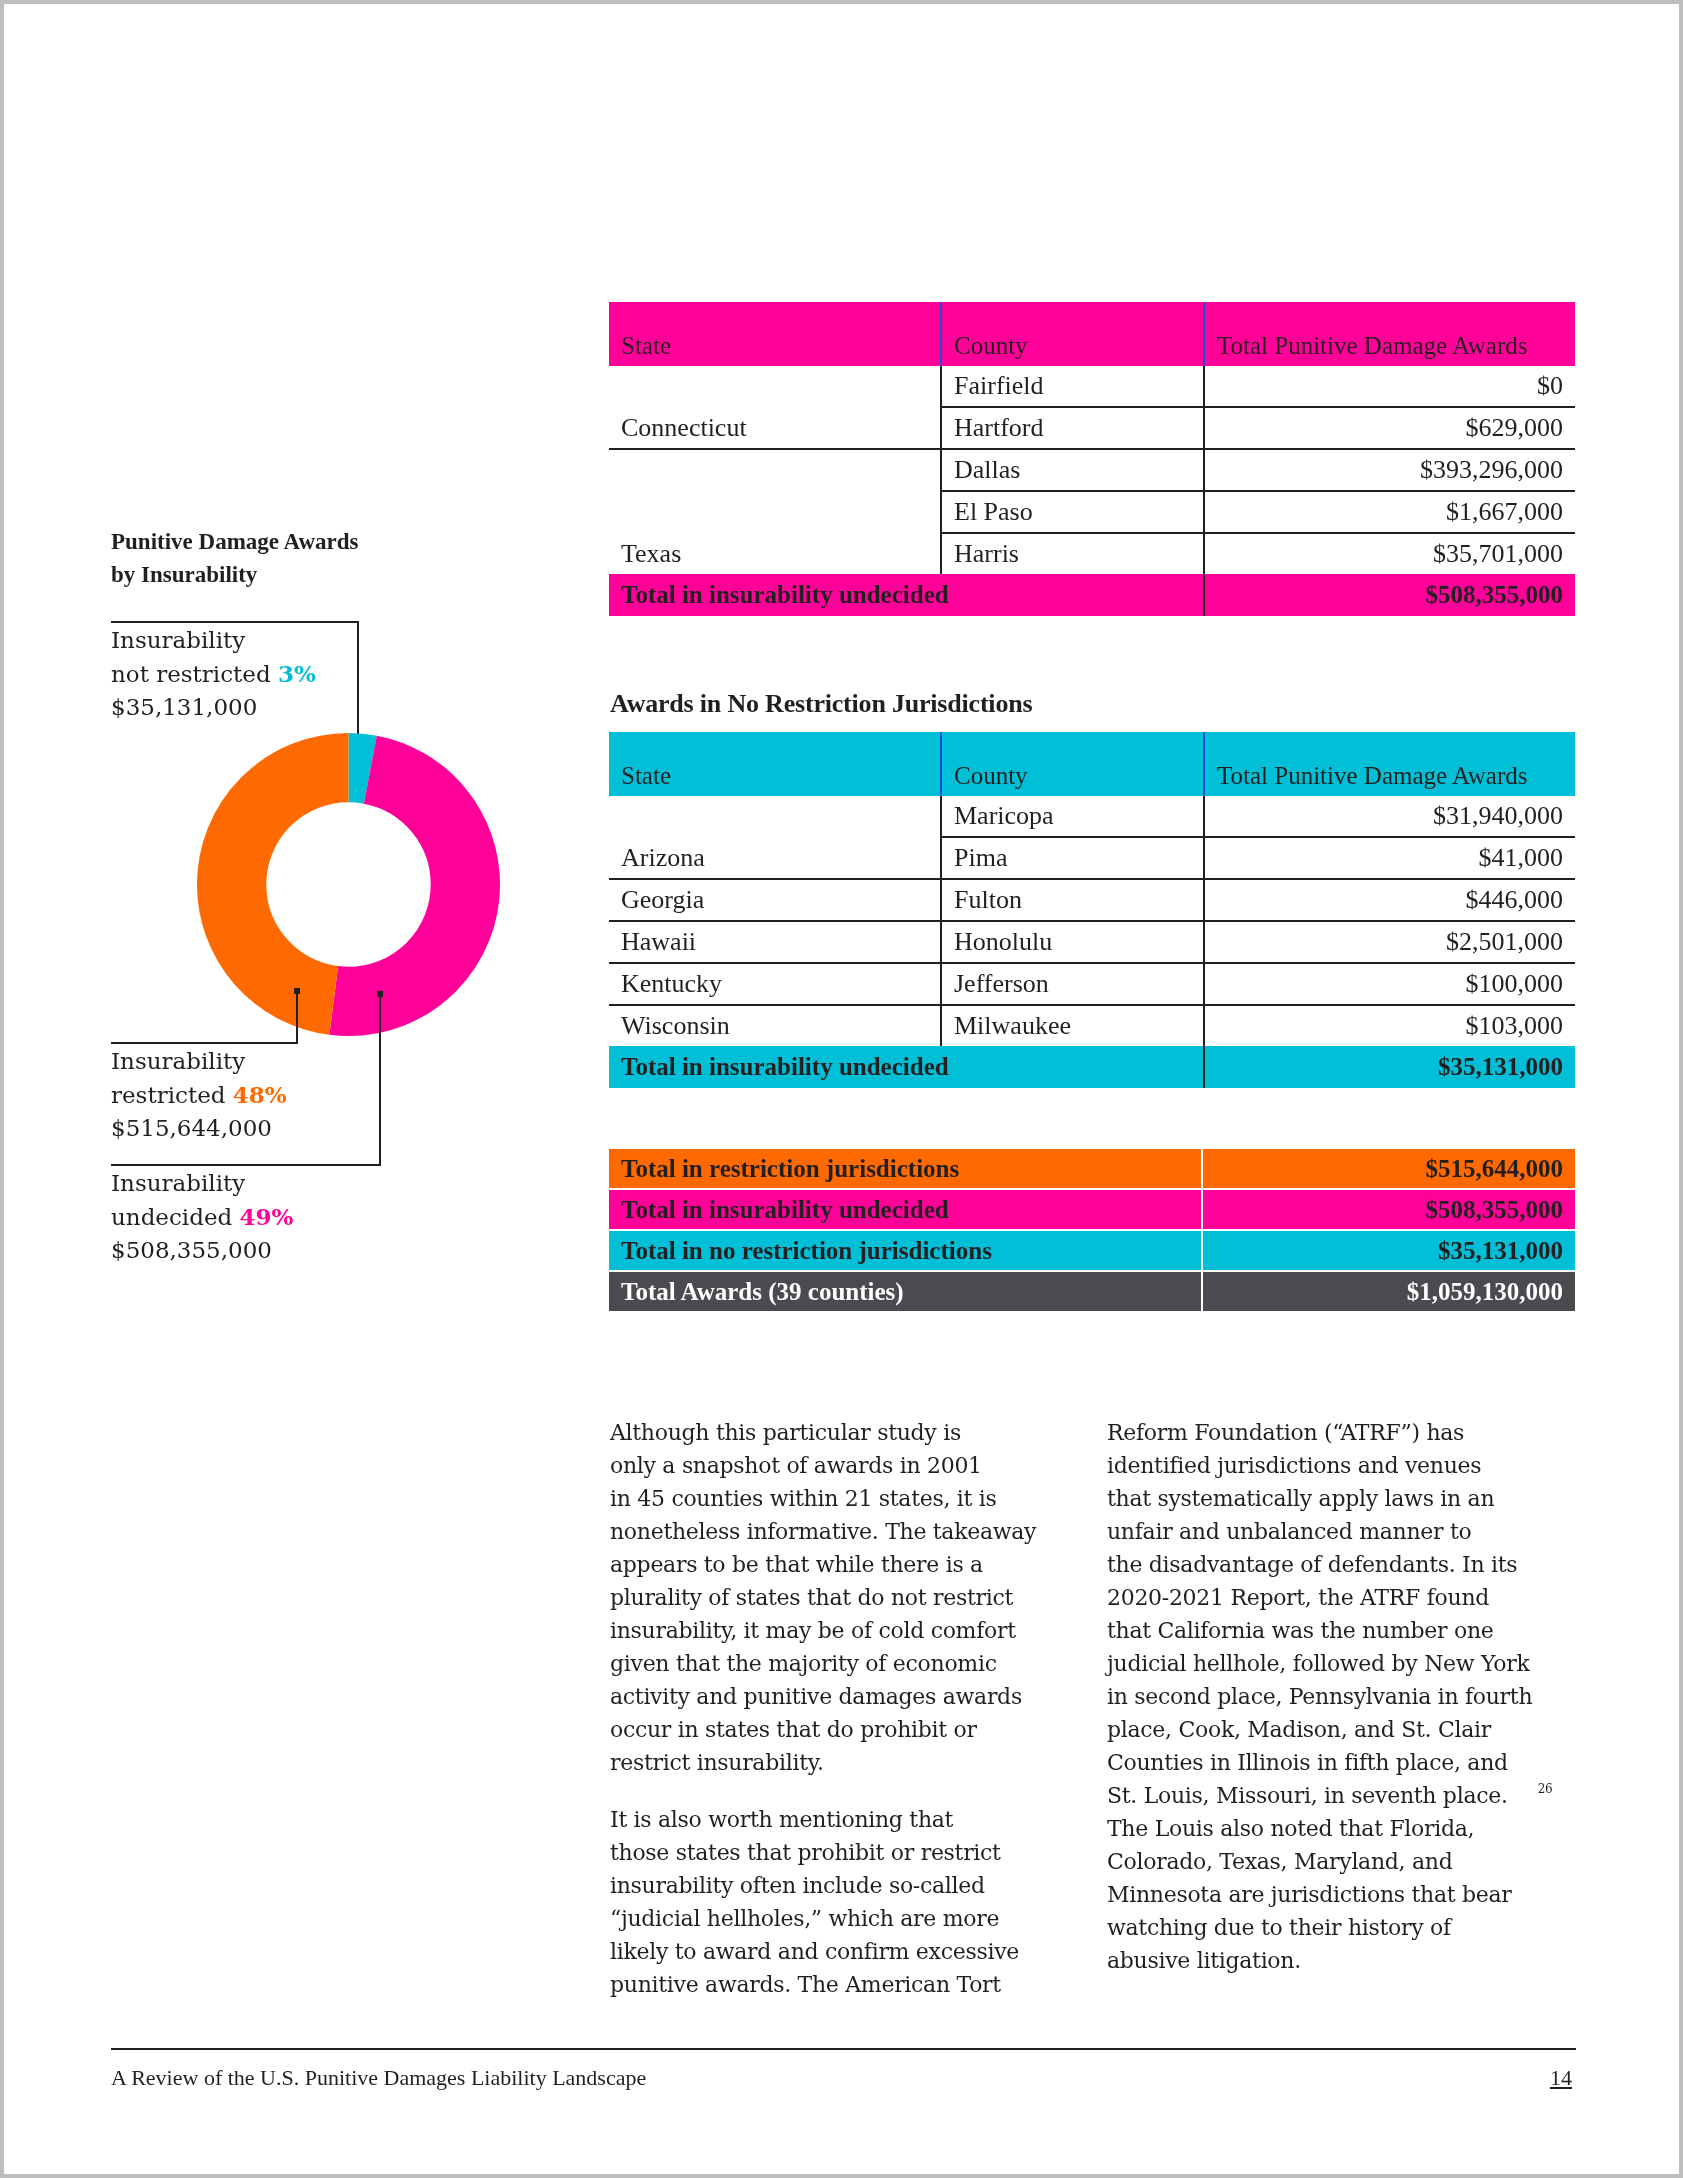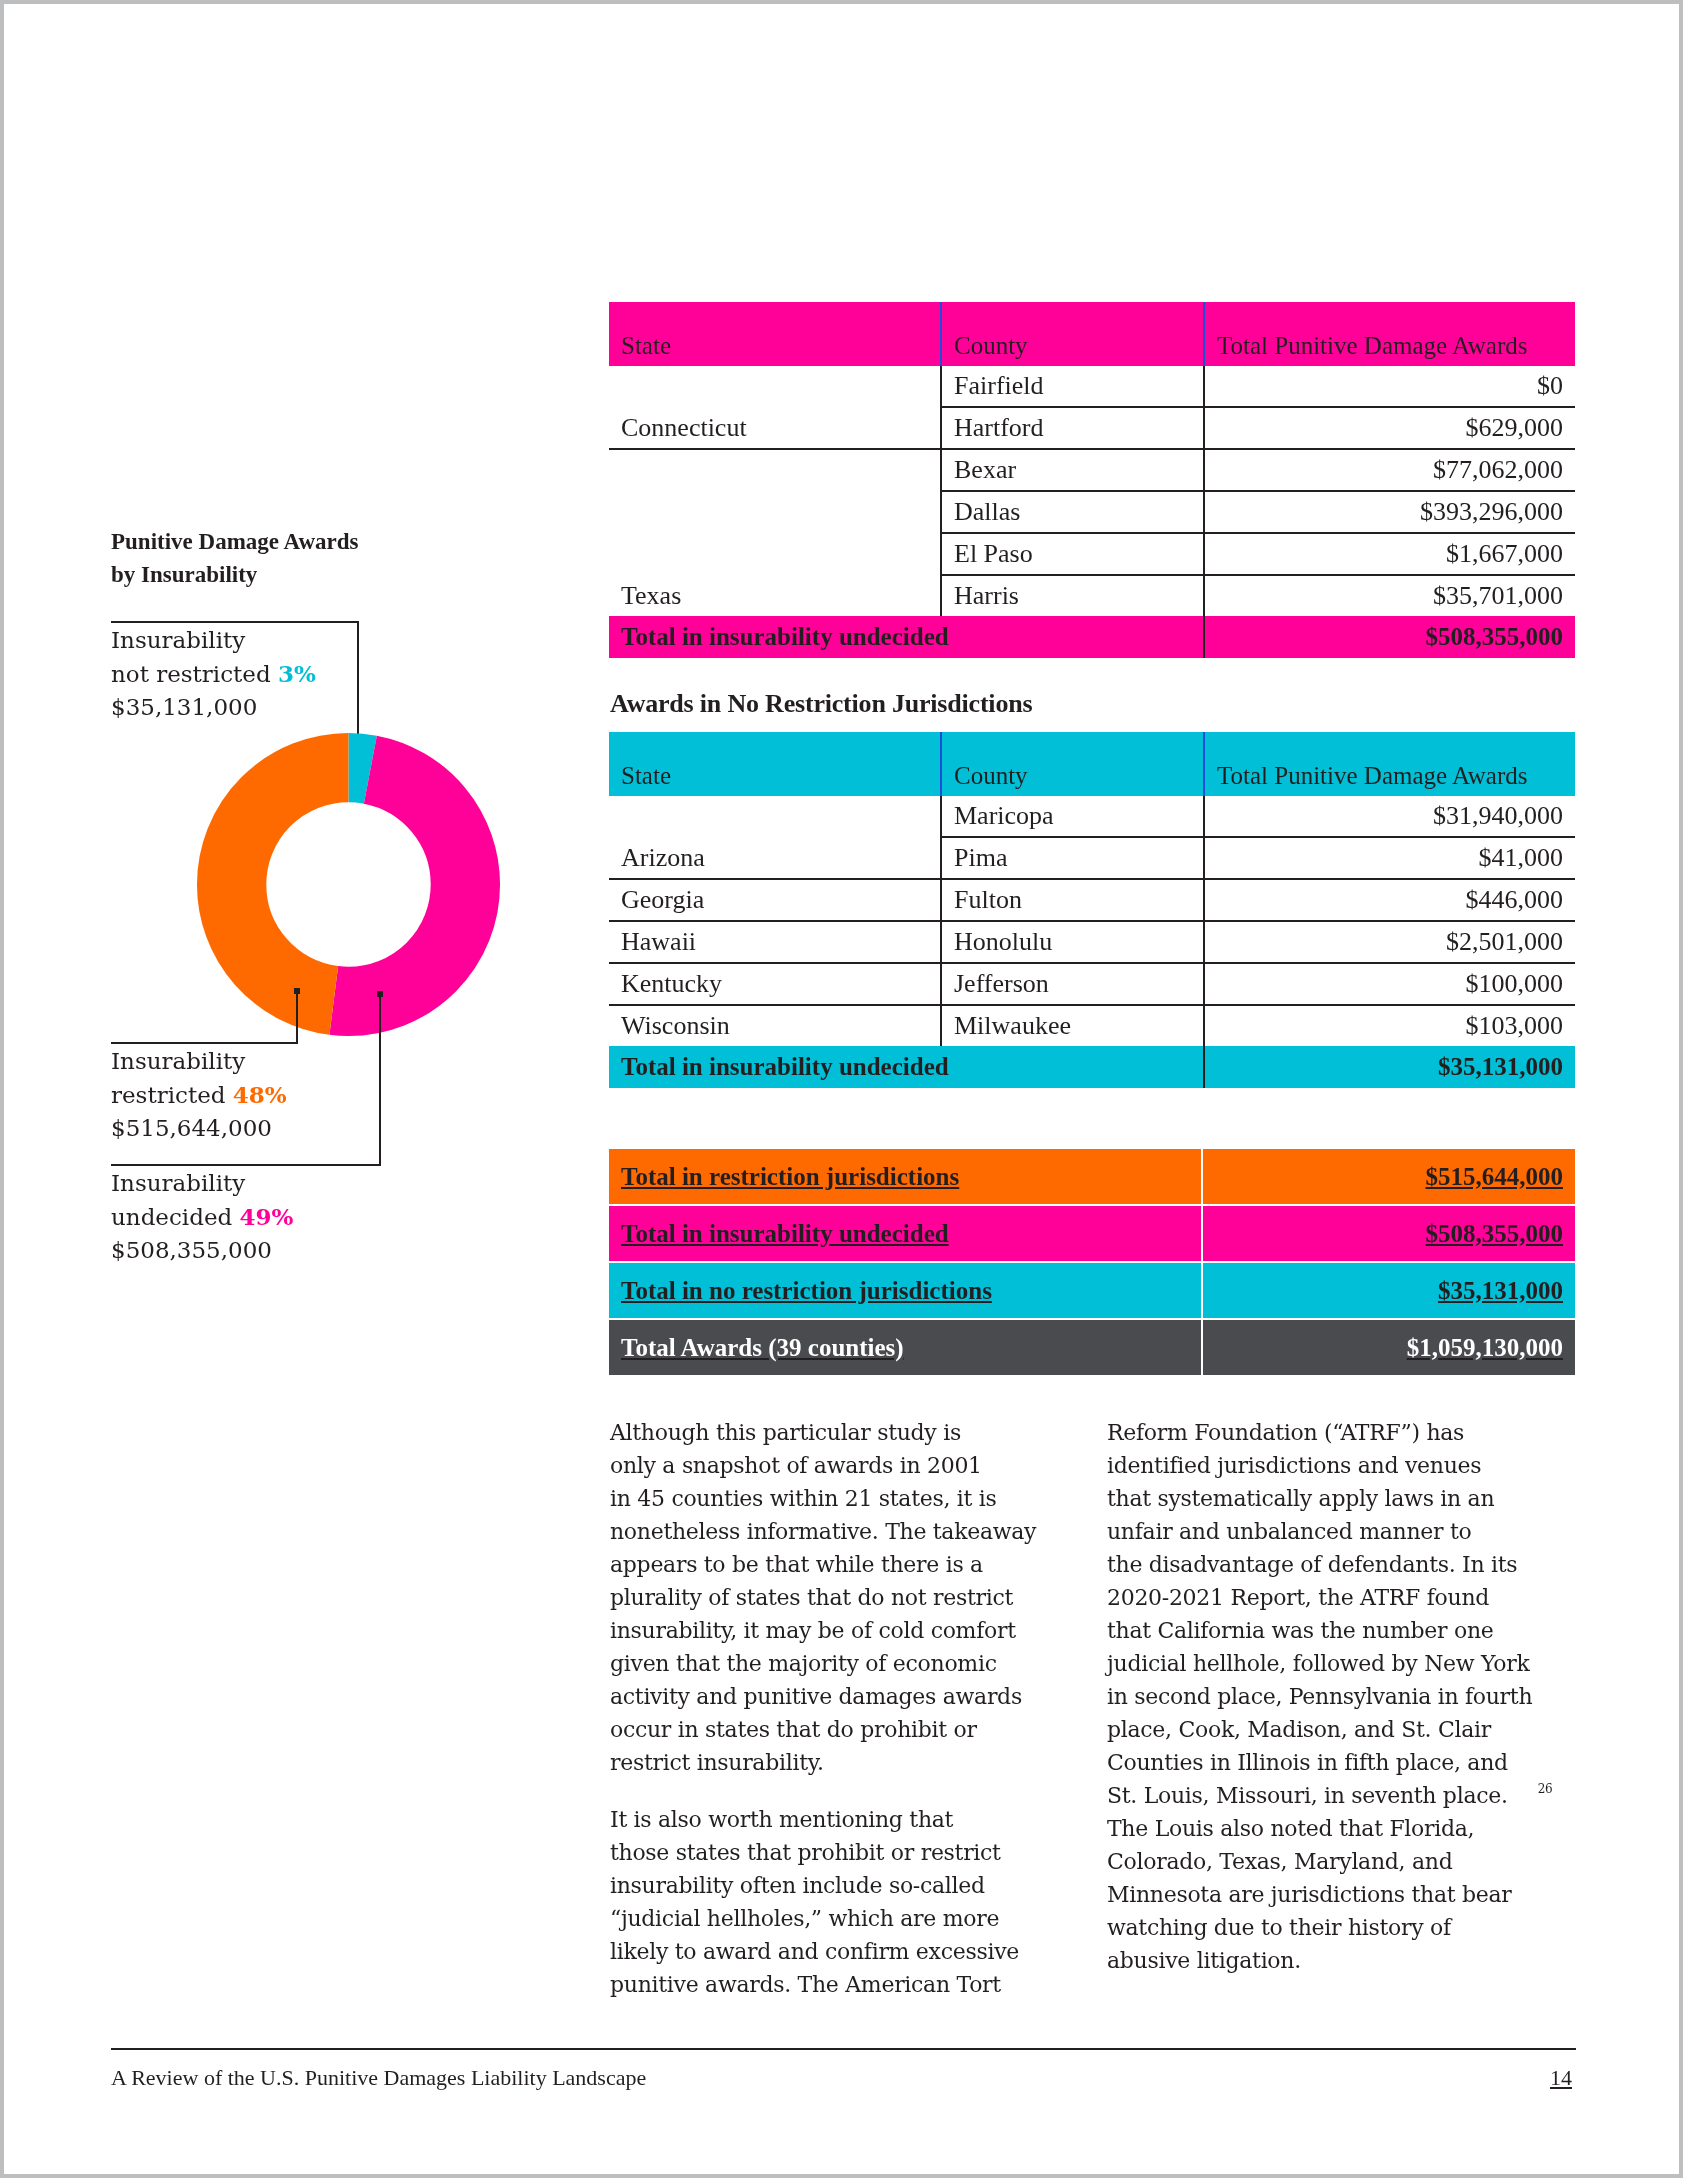--- a/index.html
+++ b/index.html
@@ -56,21 +56,21 @@
   table.awards td.amount { border-left: 2px solid #231f20; text-align: right; padding-right: 12px; }
   table.awards tr.bline td.county, table.awards tr.bline td.amount { border-bottom: 2px solid #231f20; }
   table.awards tr.sline td { border-bottom: 2px solid #231f20; }
   table.awards tr.total td {
     height: 42px; font-weight: bold; line-height: 42px; font-size: 25px;
   }
   table.awards tr.total td.amount { border-left: 2px solid #231f20; }
 
   
   .summary { position: absolute; left: 605px; top: 1145px; width: 966px; }
-  .sum-row { display: flex; height: 55px; margin-bottom: 2px; text-decoration: underline; }
+  .sum-row { display: flex; height: 39px; margin-bottom: 2px; }
   .sum-label, .sum-value {
     display: flex; align-items: center;
     font-family: "Liberation Serif", serif; font-weight: bold; font-size: 25px;
   }
   .sum-label { width: 592px; padding-left: 12px; box-sizing: border-box; }
   .sum-value { width: 372px; margin-left: 2px; justify-content: flex-end; padding-right: 12px; box-sizing: border-box; }
 
   
   .body-col {
     font-family: "DejaVu Serif", serif; font-size: 22px; line-height: 33px;
@@ -162,25 +162,20 @@
     <tbody>
       <tr class="bline">
         <td></td>
         <td class="county">Fairfield</td>
         <td class="amount">$0</td>
       </tr>
       <tr class="sline">
         <td>Connecticut</td>
         <td class="county">Hartford</td>
         <td class="amount">$629,000</td>
-      </tr>
-      <tr class="bline">
-        <td></td>
-        <td class="county">Bexar</td>
-        <td class="amount">$77,062,000</td>
       </tr>
       <tr class="bline">
         <td></td>
         <td class="county">Dallas</td>
         <td class="amount">$393,296,000</td>
       </tr>
       <tr class="bline">
         <td></td>
         <td class="county">El Paso</td>
         <td class="amount">$1,667,000</td>

